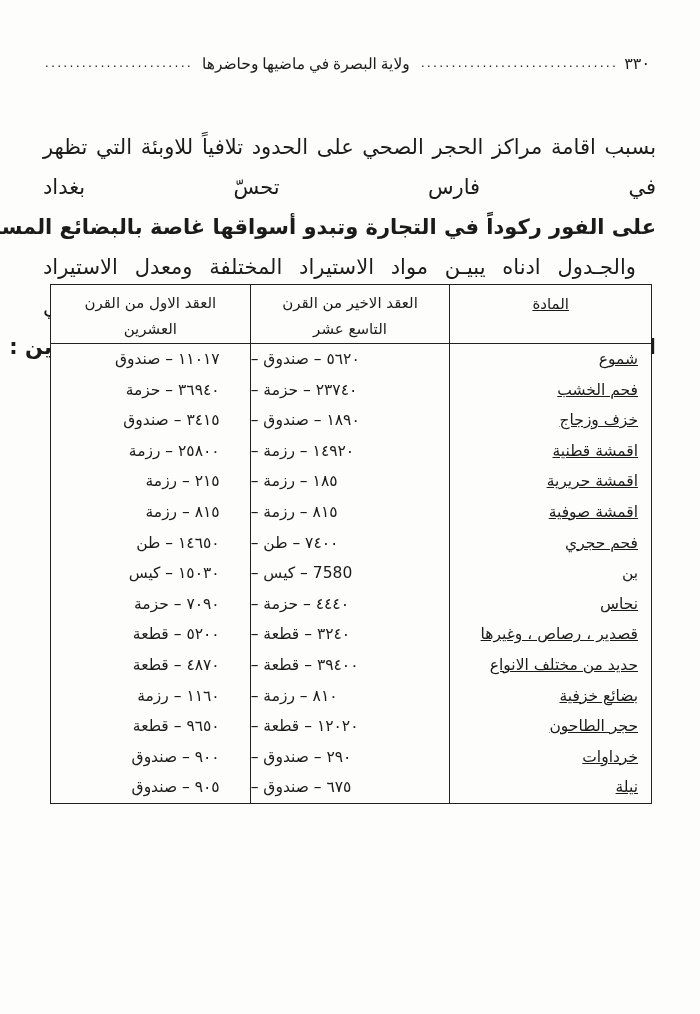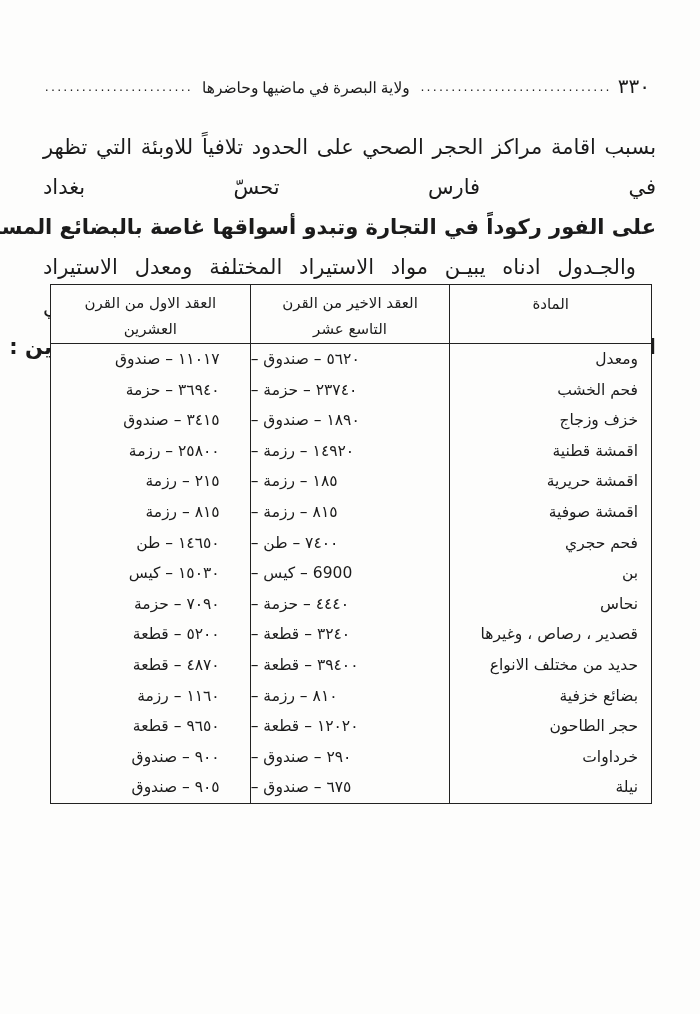--- a/index.html
+++ b/index.html
@@ -25,24 +25,23 @@
     top: 54px;
     right: 50px;
     left: 45px;
     height: 32px;
     display: flex;
     align-items: baseline;
     font-size: 15.5px;
   }
   .page-num {
     flex: 0 0 auto;
-    font-size: 20px;
+    font-size: 16px;
     letter-spacing: 1px;
     padding-left: 6px;
-    margin-top: 20px;
   }
   .leader {
     overflow: hidden;
     white-space: nowrap;
     font-size: 12.5px;
     letter-spacing: 2.2px;
     color: #222;
     position: relative;
     top: -2px;
   }
@@ -87,21 +86,21 @@
     border: 1.6px solid #222;
     background: #fdfdfc;
   }
   .trow { display: flex; }
   .thead {
     border-bottom: 1.6px solid #222;
     height: 58px;
     font-size: 15px;
   }
   .cell { box-sizing: border-box; }
-  .c-mat { width: 202px; }
+  .c-mat { width: 202px; text-decoration: underline; }
   .c-19  { width: 200px; border-left: 1.6px solid #222; }
   .c-20  { width: 199px; }
   
   .c-mat { border-left: 1.6px solid #222; }
   .c-mat:last-child, .c-20 { border-left: none; }
 
   .thead .c-mat {
     text-align: center;
     padding-top: 7px;
     line-height: 25px;
@@ -150,21 +149,21 @@
         <div>العقد الاخير من القرن</div>
         <div>التاسع عشر</div>
       </div>
       <div class="cell c-20">
         <div>العقد الاول من القرن</div>
         <div>العشرين</div>
       </div>
     </div>
     <div class="tbody">
         <div class="trow">
-      <div class="cell c-mat">ومعدل</div>
+      <div class="cell c-mat">شموع</div>
       <div class="cell c-19">٥٦٢٠ – صندوق –</div>
       <div class="cell c-20">١١٠١٧ – صندوق</div>
     </div>
         <div class="trow">
       <div class="cell c-mat">فحم الخشب</div>
       <div class="cell c-19">٢٣٧٤٠ – حزمة –</div>
       <div class="cell c-20">٣٦٩٤٠ – حزمة</div>
     </div>
         <div class="trow">
       <div class="cell c-mat">خزف وزجاج</div>
@@ -186,21 +185,21 @@
       <div class="cell c-19">٨١٥ – رزمة –</div>
       <div class="cell c-20">٨١٥ – رزمة</div>
     </div>
         <div class="trow">
       <div class="cell c-mat">فحم حجري</div>
       <div class="cell c-19">٧٤٠٠ – طن –</div>
       <div class="cell c-20">١٤٦٥٠ – طن</div>
     </div>
         <div class="trow">
       <div class="cell c-mat">بن</div>
-      <div class="cell c-19">6900 – كيس –</div>
+      <div class="cell c-19">7580 – كيس –</div>
       <div class="cell c-20">١٥٠٣٠ – كيس</div>
     </div>
         <div class="trow">
       <div class="cell c-mat">نحاس</div>
       <div class="cell c-19">٤٤٤٠ – حزمة –</div>
       <div class="cell c-20">٧٠٩٠ – حزمة</div>
     </div>
         <div class="trow">
       <div class="cell c-mat">قصدير ، رصاص ، وغيرها</div>
       <div class="cell c-19">٣٢٤٠ – قطعة –</div>

